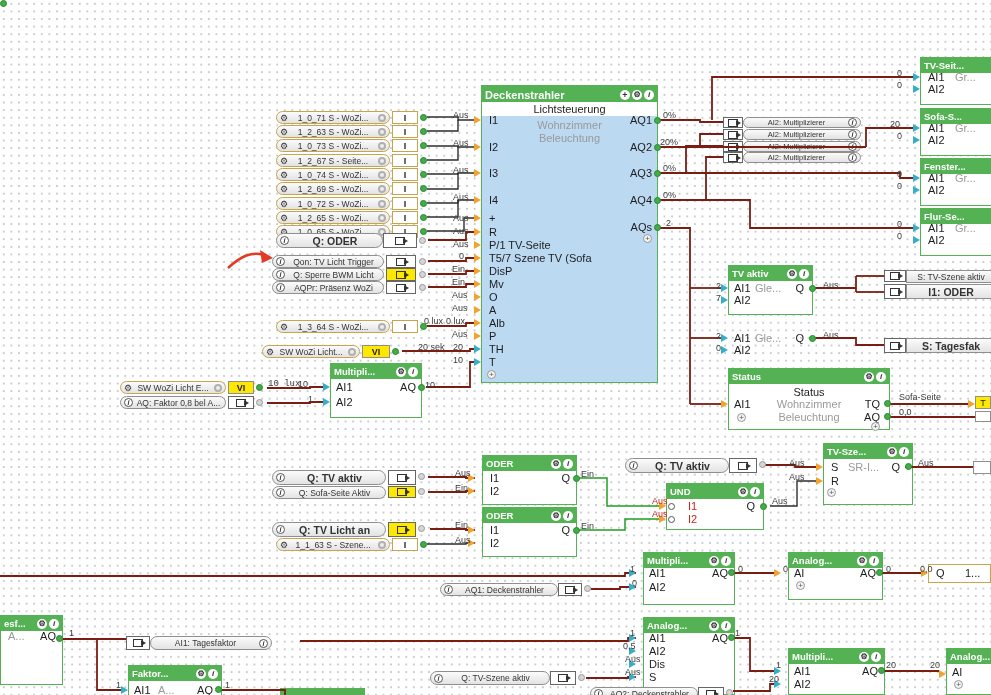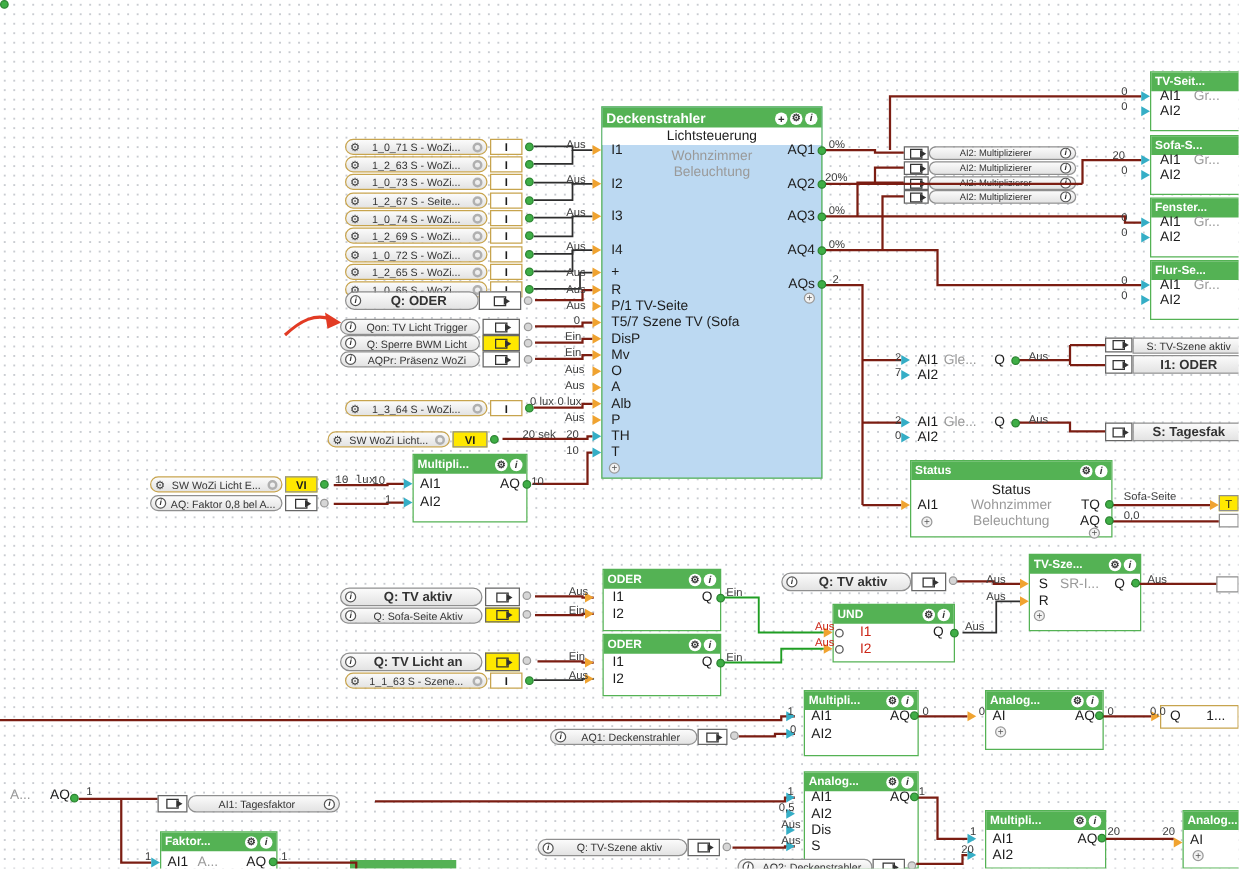--- a/index.html
+++ b/index.html
@@ -87,20 +87,27 @@
         <span class="hi i"></span>
       </div>
     </div>
 <div class="blk" style="left:666px;top:483px;width:98px;height:47px">
       <div class="bh">
         <span class="ttl">UND</span>
         <span class="hi g"></span>
         <span class="hi i"></span>
       </div>
     </div>
+<div class="blk" style="left:728px;top:265px;width:85px;height:50px">
+      <div class="bh">
+        <span class="ttl">TV aktiv</span>
+        <span class="hi g"></span>
+        <span class="hi i"></span>
+      </div>
+    </div>
 <div class="blk" style="left:728px;top:368px;width:162px;height:62px">
       <div class="bh">
         <span class="ttl">Status</span>
         <span class="hi g"></span>
         <span class="hi i"></span>
       </div>
     </div>
 <div class="pt" style="left:728px;top:386px;width:162px;text-align:center">Status</div>
 <div class="pt pg" style="left:748px;top:398px;width:122px;text-align:center">Wohnzimmer</div>
 <div class="pt pg" style="left:748px;top:411px;width:122px;text-align:center">Beleuchtung</div>
@@ -135,20 +142,27 @@
 <div class="blk" style="left:788px;top:648px;width:97px;height:47px">
       <div class="bh">
         <span class="ttl">Multipli...</span>
         <span class="hi g"></span>
         <span class="hi i"></span>
       </div>
     </div>
 <div class="blk" style="left:946px;top:648px;width:60px;height:47px">
       <div class="bh">
         <span class="ttl">Analog...</span>
+      </div>
+    </div>
+<div class="blk" style="left:0px;top:615px;width:63px;height:70px">
+      <div class="bh">
+        <span class="ttl">esf...</span>
+        <span class="hi g"></span>
+        <span class="hi i"></span>
       </div>
     </div>
 <div class="blk" style="left:128px;top:665px;width:94px;height:40px">
       <div class="bh">
         <span class="ttl">Faktor...</span>
         <span class="hi g"></span>
         <span class="hi i"></span>
       </div>
     </div>
 <div class="blk" style="left:920px;top:57px;width:85px;height:48px">

